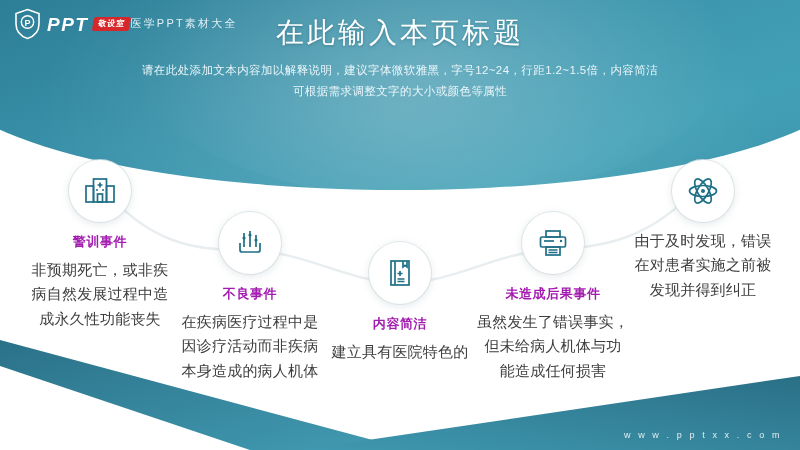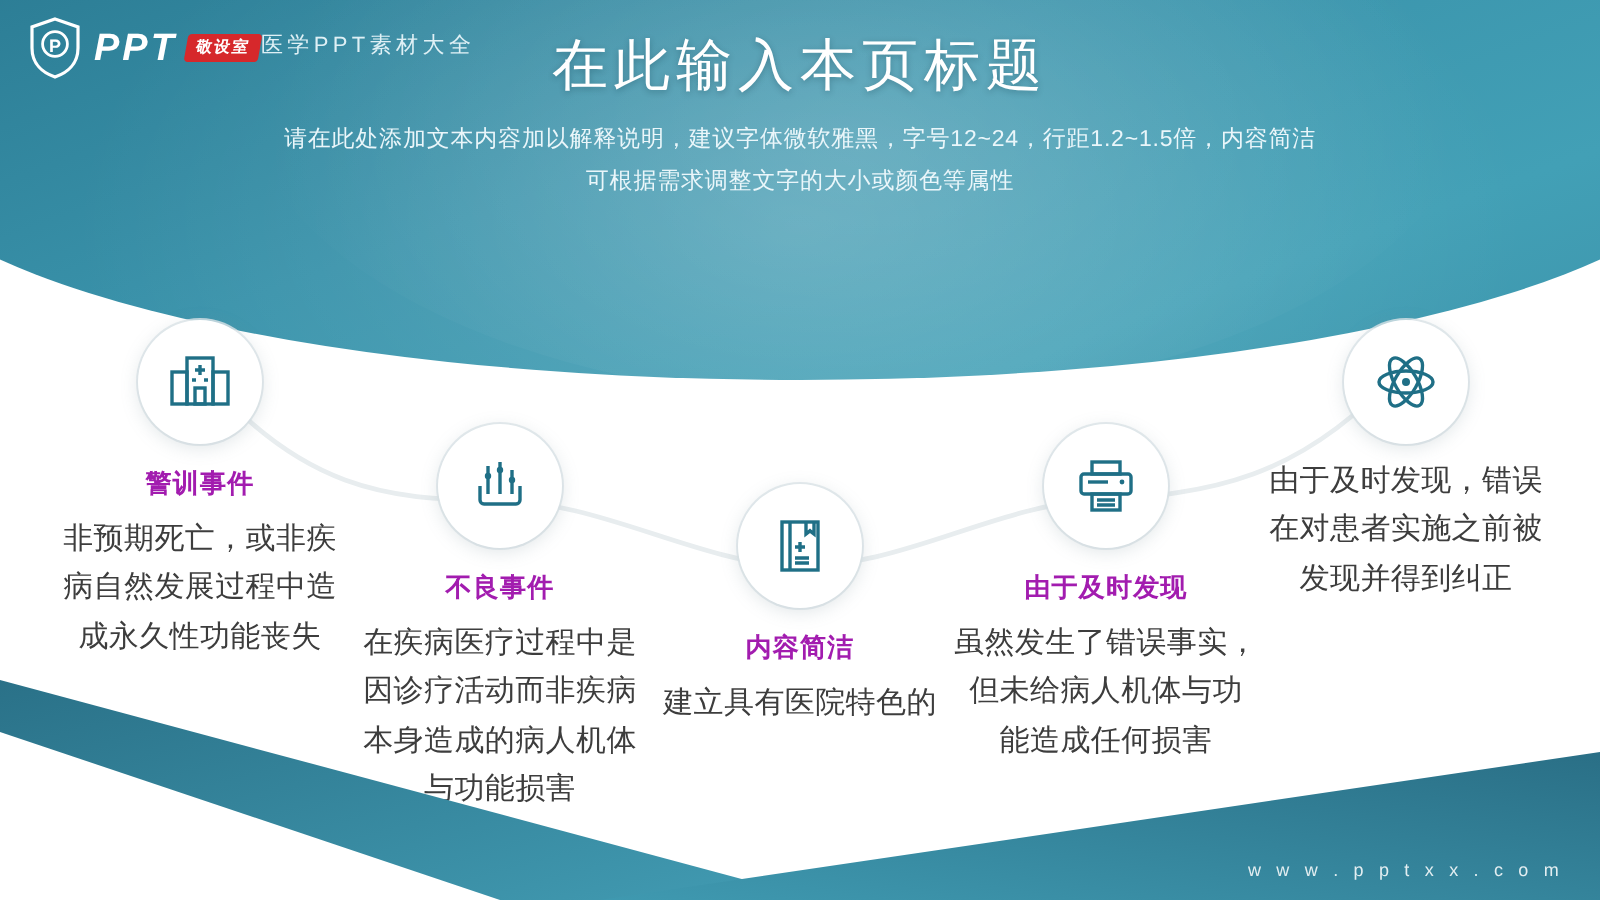--- a/index.html
+++ b/index.html
@@ -154,21 +154,20 @@
           <circle cx="16" cy="8" r="1.6" fill="#1f6f86" stroke="none"></circle>
           <circle cx="22" cy="13" r="1.6" fill="#1f6f86" stroke="none"></circle>
         </g>
       </svg>
     </div>
     <div class="item-title">不良事件</div>
     <div class="item-desc">
       <div>在疾病医疗过程中是</div>
       <div>因诊疗活动而非疾病</div>
       <div>本身造成的病人机体</div>
-      <div>与功能损害</div>
     </div>
   </div>
 
   <div class="item" style="left:305px;top:242px;">
     <div class="circle">
       <svg width="32" height="32" viewBox="0 0 32 32">
         <g fill="none" stroke="#1f6f86" stroke-width="1.7">
           <rect x="7" y="4" width="18" height="24"></rect>
           <path d="M11 4 v24"></path>
           <path d="M19 4 v6 l2 -1.6 l2 1.6 v-6"></path>
@@ -189,21 +188,21 @@
         <g fill="none" stroke="#1f6f86" stroke-width="1.7">
           <rect x="9" y="4" width="14" height="6"></rect>
           <path d="M5 10 h22 a1.5 1.5 0 0 1 1.5 1.5 v7 a1.5 1.5 0 0 1 -1.5 1.5 h-22 a1.5 1.5 0 0 1 -1.5 -1.5 v-7 a1.5 1.5 0 0 1 1.5 -1.5 z"></path>
           <rect x="9" y="20" width="14" height="8"></rect>
           <path d="M11.5 23 h9 M11.5 25.5 h9"></path>
           <path d="M7 14 h10"></path>
           <circle cx="24" cy="14" r="1.2" fill="#1f6f86" stroke="none"></circle>
         </g>
       </svg>
     </div>
-    <div class="item-title">由于及时发现</div>
+    <div class="item-title">未造成后果事件</div>
     <div class="item-desc">
       <div>虽然发生了错误事实，</div>
       <div>但未给病人机体与功</div>
       <div>能造成任何损害</div>
     </div>
   </div>
 
   <div class="item" style="left:608px;top:160px;">
     <div class="circle">
       <svg width="34" height="34" viewBox="0 0 34 34">

